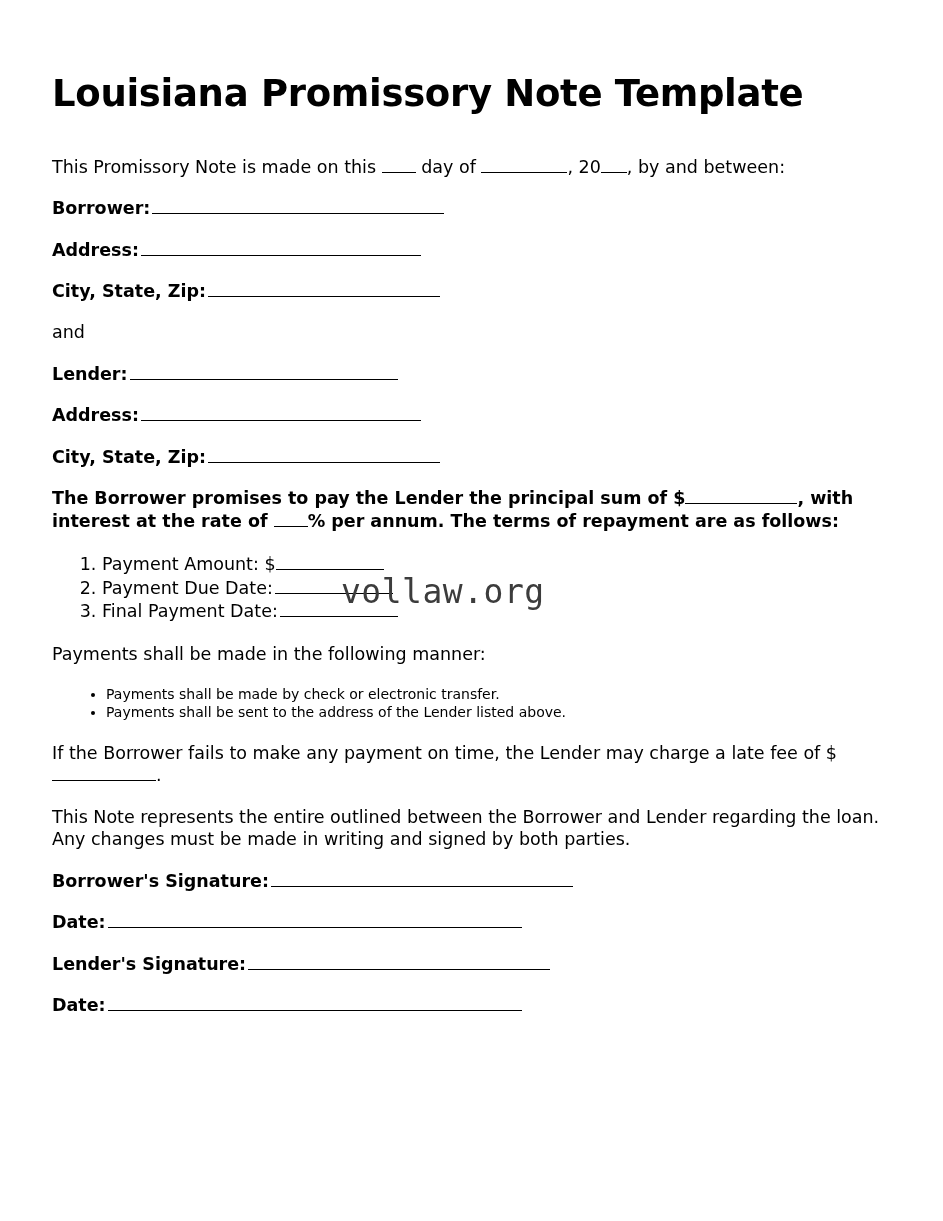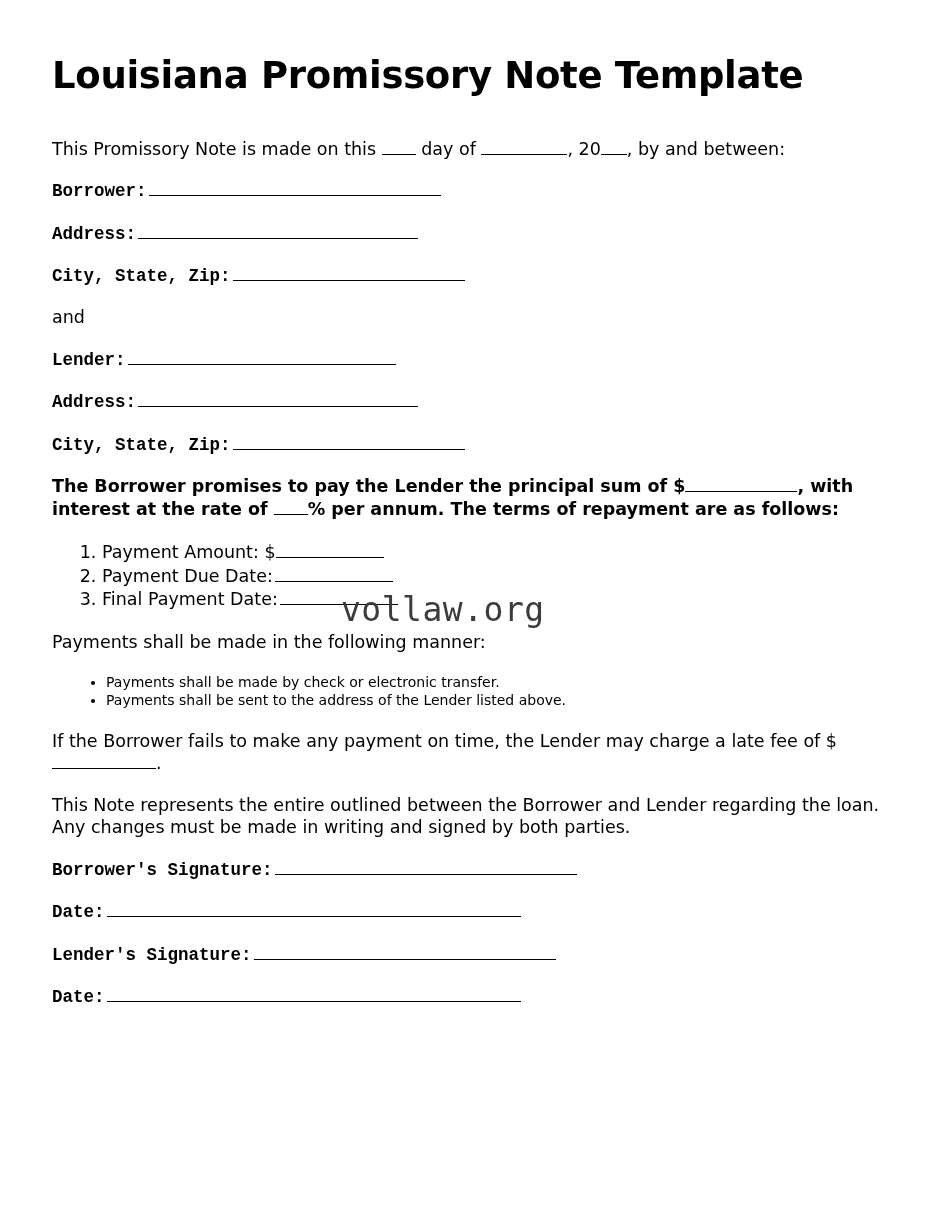--- a/index.html
+++ b/index.html
@@ -13,21 +13,21 @@
     font-family: "DejaVu Sans", sans-serif;
     color: #000000;
     position: relative;
     overflow: hidden;
   }
   .page {
     position: relative;
     width: 943px;
     height: 1139px;
     box-sizing: border-box;
-    padding: 55px 58px 0 52px;
+    padding: 73px 58px 0 52px;
   }
   .doc-title {
     font-size: 37px;
     font-weight: bold;
     letter-spacing: -0.3px;
     line-height: 1.15;
     margin: 0 0 40px 0;
     color: #000;
   }
   p.para {
@@ -41,21 +41,20 @@
     font-weight: bold;
   }
   .field-line {
     font-size: 17.5px;
     line-height: 1.28;
     margin: 0 0 19px 0;
     white-space: nowrap;
   }
   .field-line .lbl {
     font-weight: bold;
-    font-family: Liberation Mono, monospace;
   }
   .blank {
     display: inline-block;
     border-bottom: 1.6px solid #000;
     vertical-align: baseline;
     height: 0.92em;
     margin-left: 2px;
   }
   .blank.inline {
     margin-left: 0;
@@ -97,21 +96,21 @@
     list-style-type: disc;
   }
   ul.bullets li {
     margin: 0;
     padding: 0;
   }
 
   .watermark {
     position: absolute;
     left: 341px;
-    top: 590px;
+    top: 572px;
     font-family: "DejaVu Sans Mono", monospace;
     font-size: 33px;
     color: #3c3c3c;
     letter-spacing: 0.5px;
     white-space: nowrap;
     pointer-events: none;
   }
 </style>
 </head>
 <body>

